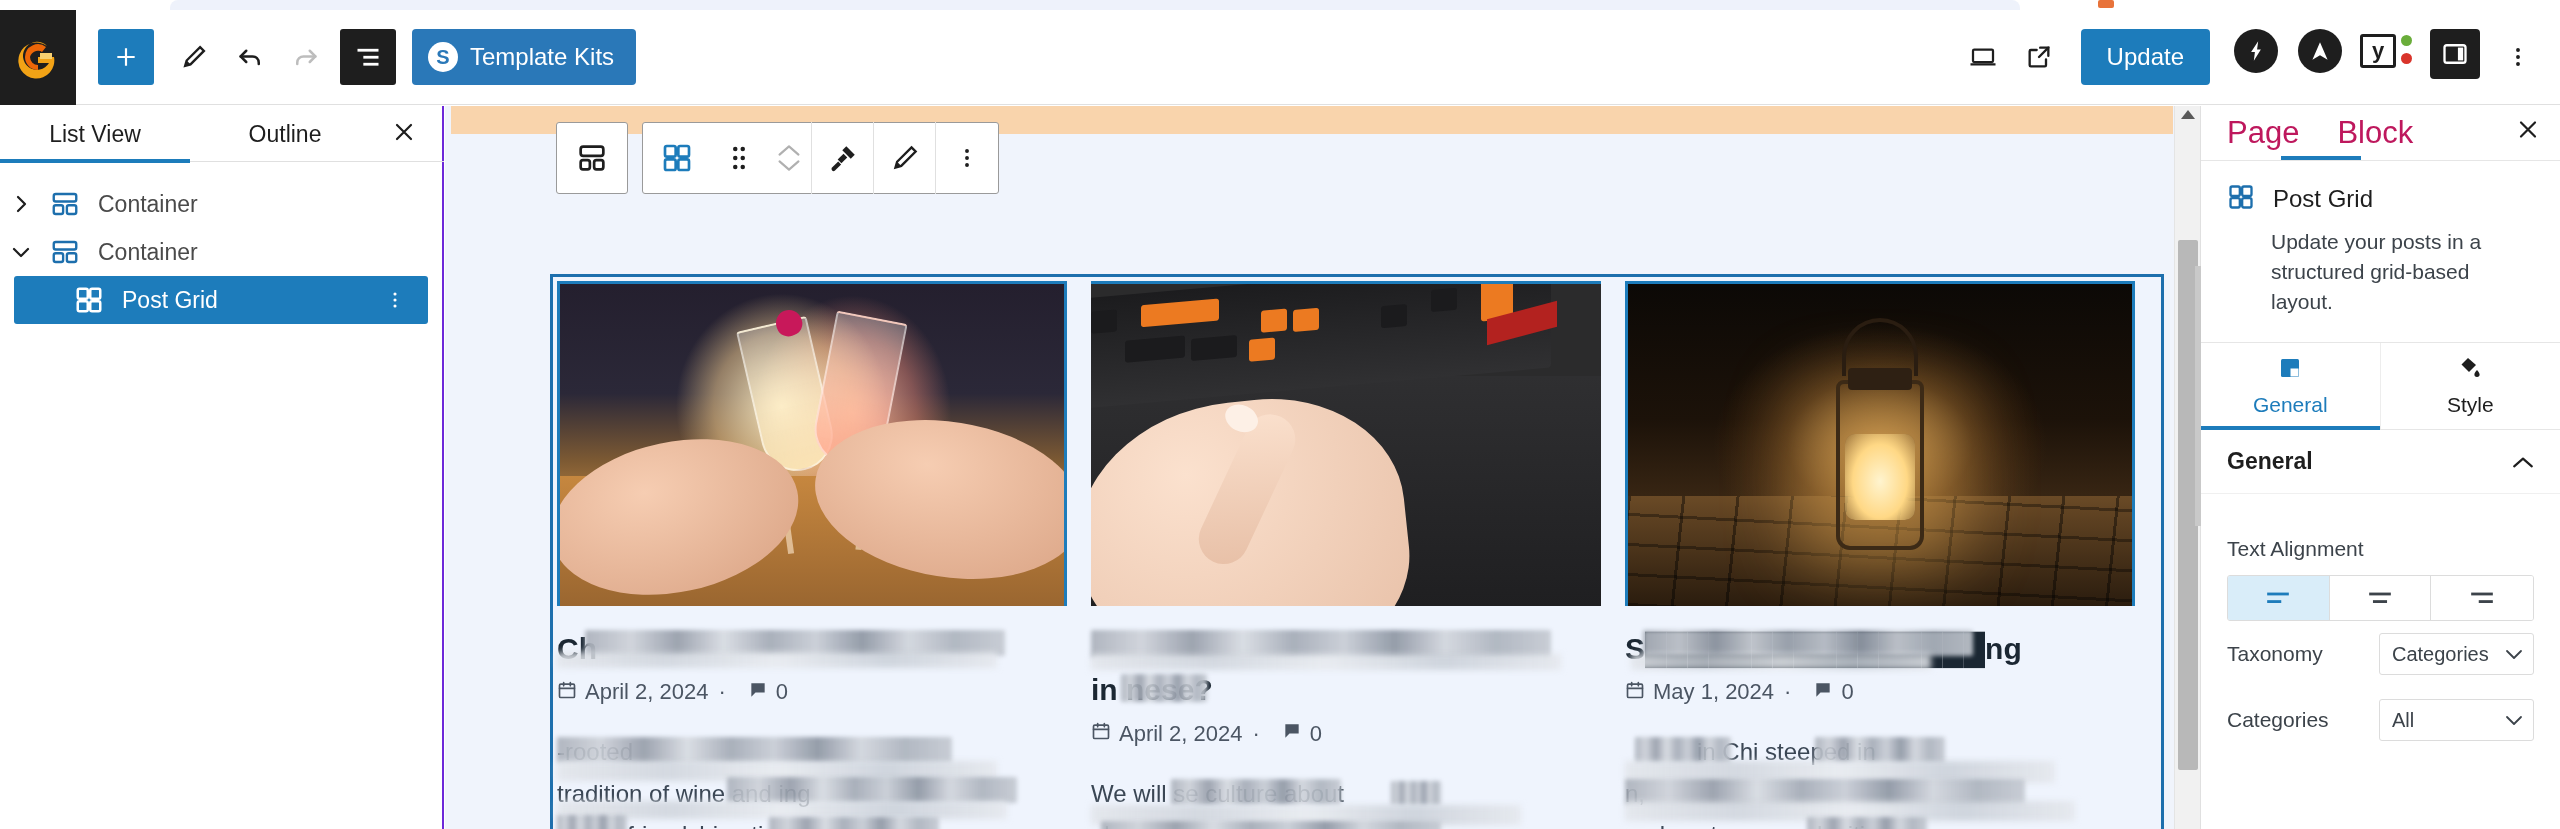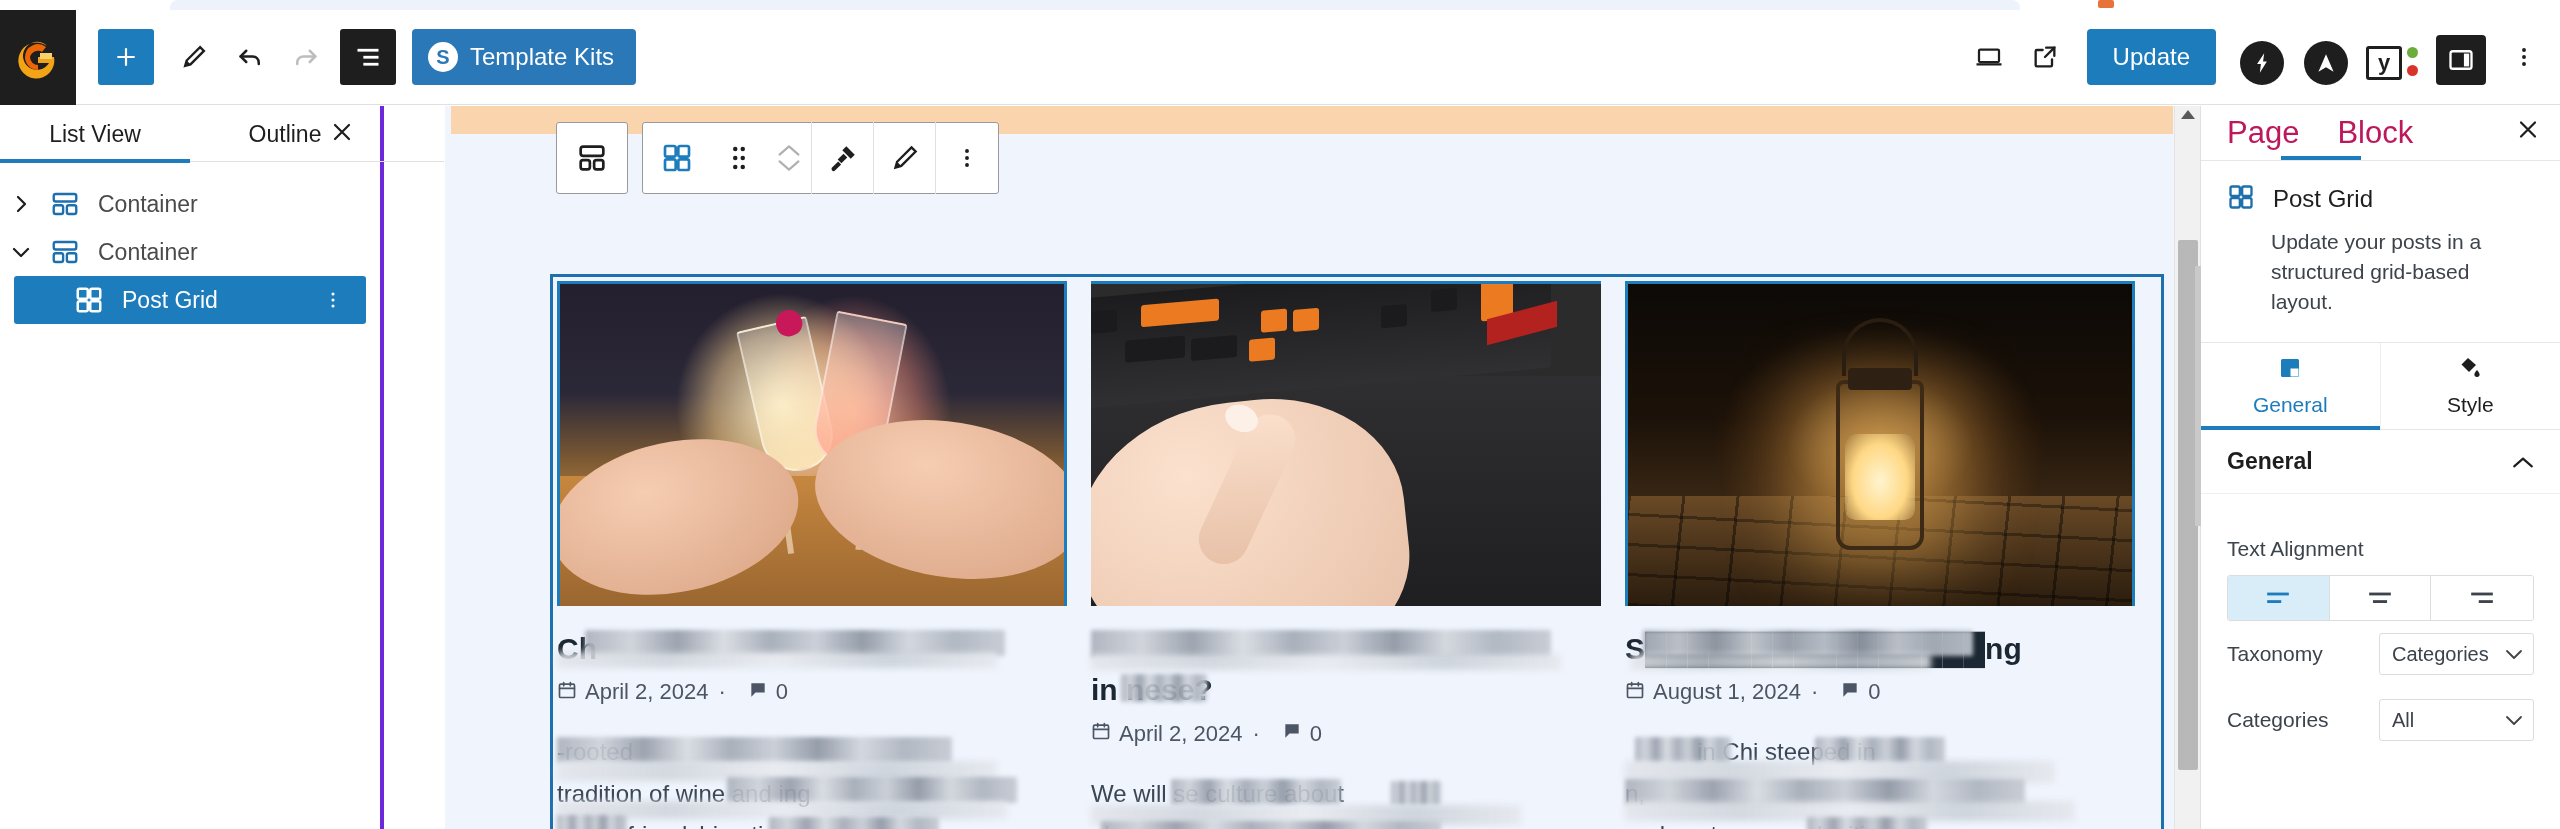--- a/index.html
+++ b/index.html
@@ -54,21 +54,21 @@
     font-size: 24px; cursor: pointer; font-family: "Liberation Sans", sans-serif;
   }
   .kit-badge {
     width: 30px; height: 30px; border-radius: 50%; background: #fff;
     display: flex; align-items: center; justify-content: center;
     color: #2a78b8; font-size: 20px; font-weight: bold;
   }
 
   .bar-spacer { flex: 1 1 auto; }
 
-  .bar-right { display: flex; align-items: flex-end; gap: 0px; padding-right: 8px; }
+  .bar-right { display: flex; align-items: flex-start; gap: 0px; padding-right: 14px; }
   .update-btn {
     height: 56px; background: #1d7cbb; color: #fff; border: none; border-radius: 4px;
     padding: 0 26px; font-size: 24px; cursor: pointer; margin: 0 14px;
     font-family: "Liberation Sans", sans-serif;
   }
   .circ-icon {
     width: 44px; height: 44px; border-radius: 50%; background: #1e1e1e;
     display: flex; align-items: center; justify-content: center; color: #fff;
     font-size: 24px; font-weight: bold; margin: 0 10px; cursor: pointer;
   }
@@ -84,22 +84,22 @@
   .yoast-dot { position: absolute; right: 0px; width: 11px; height: 11px; border-radius: 50%; }
   .yoast-dot.g { top: 6px;  background: #6aad3a; }
   .yoast-dot.r { top: 24px; background: #d9342b; }
   .sidebar-toggle {
     width: 50px; height: 50px; background: #1e1e1e; border-radius: 4px; margin: 0 10px;
     display: flex; align-items: center; justify-content: center; cursor: pointer;
   }
 
   
   .listpanel {
-    position: absolute; top: 106px; left: 0; width: 384px; height: 723px;
-    background: #fff; border-right: 4px solid #6d28d9;
+    position: absolute; top: 106px; left: 0; width: 444px; height: 723px;
+    background: #fff; border-right: 2px solid #6d28d9;
   }
   .lp-tabs { display: flex; height: 56px; position: relative; align-items:center; }
   .lp-tab {
     flex: 0 0 190px; text-align: center; font-size: 23px; color: #1e1e1e;
     line-height: 56px; cursor: pointer;
   }
   .lp-tab.active { color: #1e1e1e; }
   .lp-close {
     position: absolute; right: 26px; top: 50%; transform: translateY(-50%);
     font-size: 26px; color: #1e1e1e; cursor: pointer; line-height: 1;
@@ -752,21 +752,21 @@
           <span class="redact" style="left:18px; top:2px; width:330px; height:26px;"></span>
           <span class="redact soft" style="left:6px; top:26px; width:300px; height:16px;"></span>
         </div>
         <div class="card-meta">
           <span class="ic">
             <svg width="20" height="20" viewBox="0 0 24 24">
               <rect x="3" y="5" width="18" height="16" rx="1.6" fill="none" stroke="#4b5563" stroke-width="2"></rect>
               <path d="M3 10h18M8 3v4M16 3v4" stroke="#4b5563" stroke-width="2" stroke-linecap="round"></path>
             </svg>
           </span>
-          <span>August 1, 2024</span>
+          <span>May 1, 2024</span>
           <span class="sep">·</span>
           <span class="ic">
             <svg width="20" height="20" viewBox="0 0 24 24">
               <path d="M4 4h16v11H9l-5 5z" fill="#4b5563"></path>
             </svg>
           </span>
           <span>0</span>
         </div>
         <div class="card-excerpt">
           <span style="padding-left:72px;">in Chi</span>

